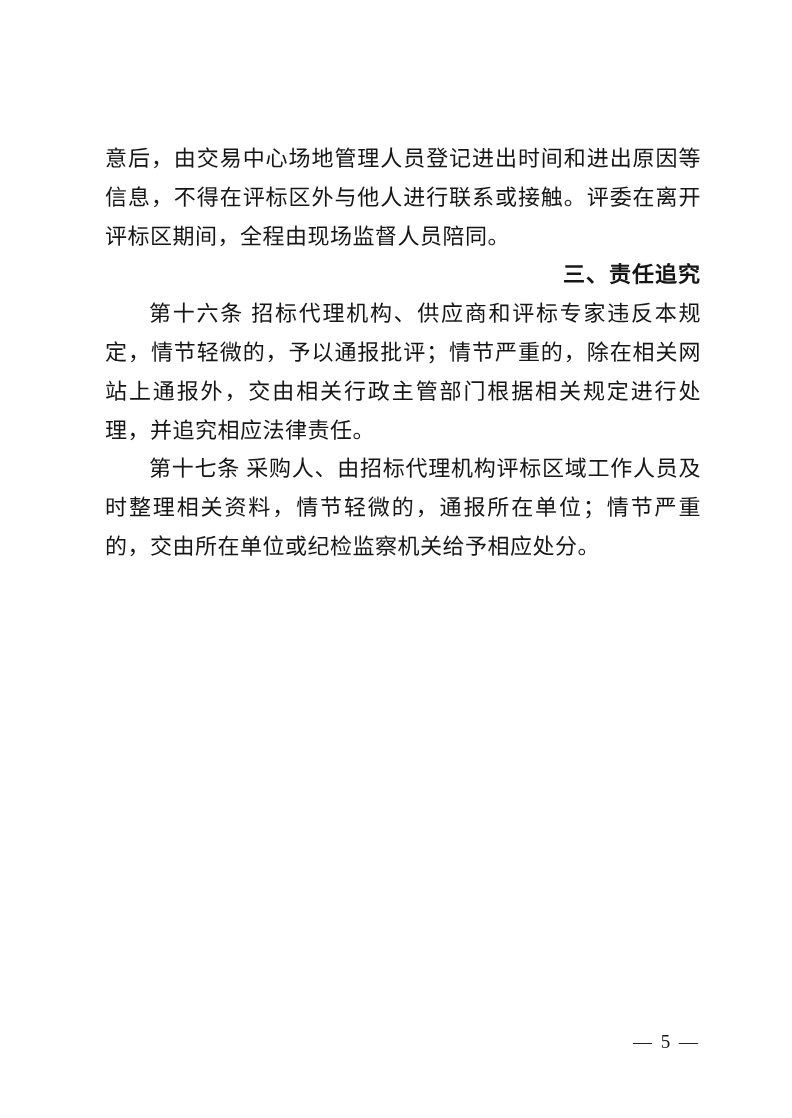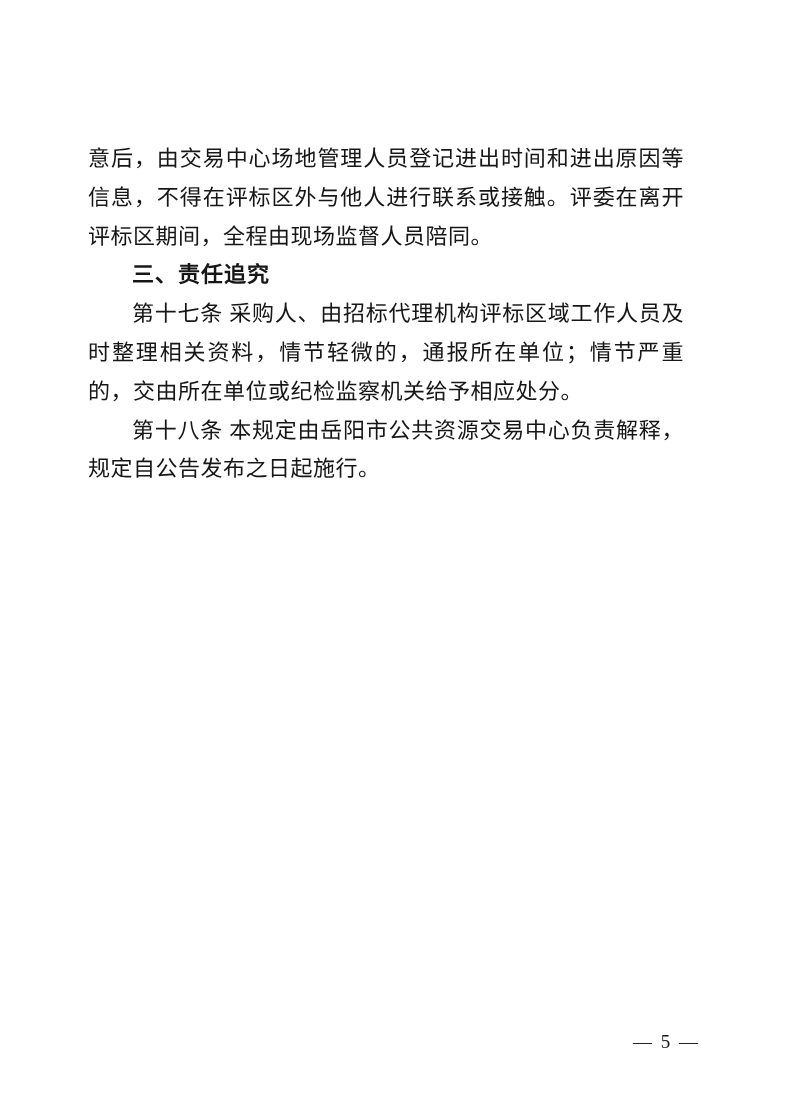--- a/index.html
+++ b/index.html
@@ -11,54 +11,54 @@
     width: 792px;
     height: 1118px;
     position: relative;
     overflow: hidden;
     font-family: "Liberation Serif", "DejaVu Serif", serif;
     color: #161616;
   }
   .page {
     position: absolute;
     top: 140px;
-    left: 88px;
+    left: 105px;
     width: 596px;
   }
   .para {
     margin: 0;
     font-size: 22px;
     line-height: 38.8px;
     text-align: justify;
     letter-spacing: 0.5px;
     color: #161616;
   }
   .para.indent {
     text-indent: 2em;
   }
   .para.heading {
     font-family: "Liberation Sans", "DejaVu Sans", sans-serif;
     font-weight: bold;
-    text-align: left;
+    text-align: right;
     letter-spacing: 1px;
   }
   .page-number {
     position: absolute;
     top: 1030px;
     right: 92px;
     font-size: 19px;
     line-height: 24px;
     color: #161616;
     font-family: "Liberation Serif", "DejaVu Serif", serif;
     letter-spacing: 2px;
   }
 </style>
 </head>
 <body>
 
 <div class="page">
   <p class="para">意后，由交易中心场地管理人员登记进出时间和进出原因等信息，不得在评标区外与他人进行联系或接触。评委在离开评标区期间，全程由现场监督人员陪同。</p>
   <p class="para indent heading">三、责任追究</p>
+  <p class="para indent">第十六条 招标代理机构、供应商和评标专家违反本规定，情节轻微的，予以通报批评；情节严重的，除在相关网站上通报外，交由相关行政主管部门根据相关规定进行处理，并追究相应法律责任。</p>
   <p class="para indent">第十七条 采购人、由招标代理机构评标区域工作人员及时整理相关资料，情节轻微的，通报所在单位；情节严重的，交由所在单位或纪检监察机关给予相应处分。</p>
-  <p class="para indent">第十八条 本规定由岳阳市公共资源交易中心负责解释，规定自公告发布之日起施行。</p>
 </div>
 
 <div class="page-number">— 5 —</div>
 
 </body></html>

